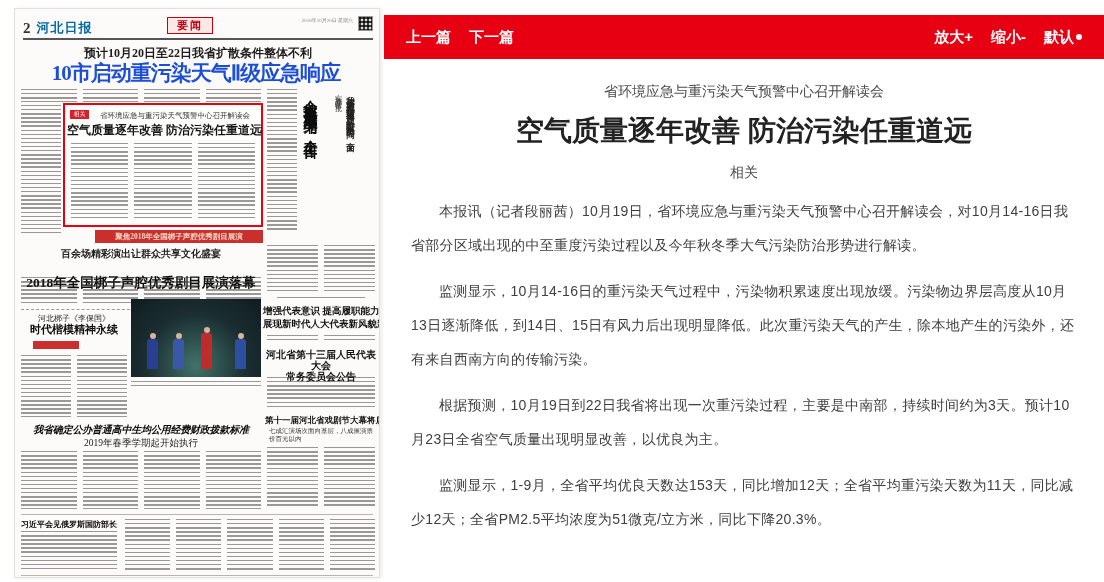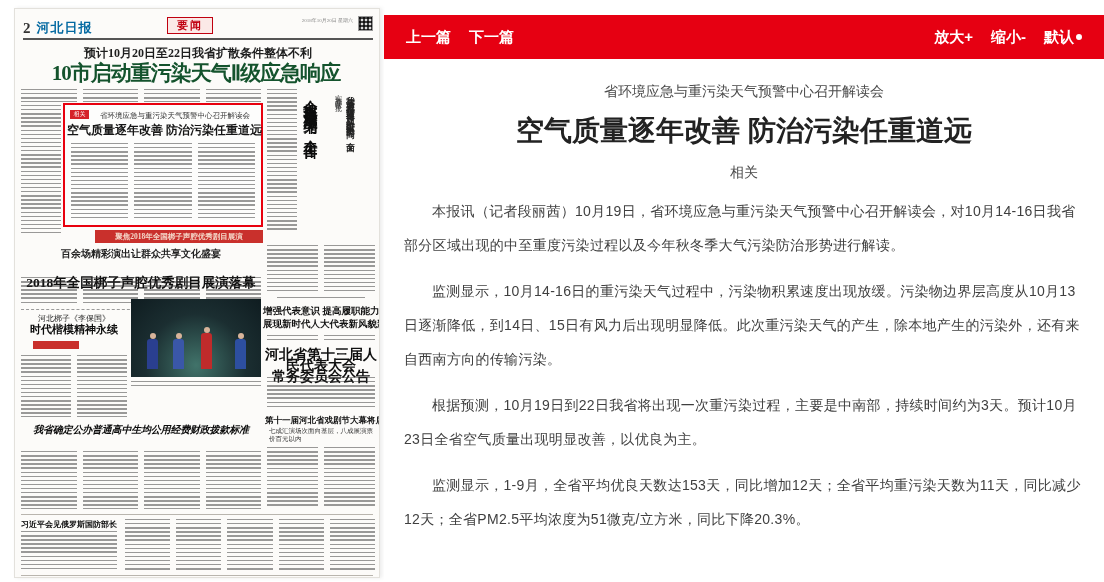--- a/index.html
+++ b/index.html
@@ -27,21 +27,21 @@
                 background:#fbe9e7; color:#c00010; font-weight:bold; font-size:11px;
                 line-height:15px; text-align:center; letter-spacing:2px; }
   .np-date { right:26px; top:9px; font-size:5px; color:#888; text-align:right; line-height:6px; width:90px;}
   .np-qr { right:6px; top:7px; width:15px; height:15px; border:1px solid #999;
            background:repeating-linear-gradient(90deg,#444 0 2px,#eee 2px 4px),
                       repeating-linear-gradient(#444 0 2px,#eee 2px 4px);
            background-blend-mode:multiply; }
   .np-rule { left:8px; top:29px; width:350px; height:2px; background:#555; }
 
   .a1-kicker { left:20px; top:36px; width:326px; font-size:12px; font-weight:bold; color:#1e1e1e; }
-  .a1-title  { left:5px; top:50px; width:352px; font-size:21px; font-weight:bold; color:#14532d;
+  .a1-title  { left:5px; top:50px; width:352px; font-size:21px; font-weight:bold; color:#1d4ed8;
                letter-spacing:-1px; white-space:nowrap; }
 
   .redbox { left:48px; top:94px; width:200px; height:124px; border:2px solid #e8000e;
             background:#fdfdfc; }
   .rb-label { position:absolute; left:5px; top:5px; width:19px; height:9px; background:#d5222a;
               color:#fff; font-size:6px; line-height:9px; text-align:center; }
   .rb-kicker { position:absolute; left:26px; top:6px; width:168px; font-size:7.5px;
                color:#333; text-align:center; white-space:nowrap; }
   .rb-title { position:absolute; left:2px; top:17px; width:192px; font-size:12px;
               font-weight:bold; color:#151515; text-align:center; white-space:nowrap; }
@@ -58,21 +58,21 @@
   .model-kicker { left:6px; top:304px; width:106px; font-size:8px; color:#222; }
   .model-title  { left:6px; top:313px; width:106px; font-size:11px; font-weight:bold; color:#0d0d0d; }
   .model-label  { left:18px; top:332px; width:46px; height:8px; background:#c9302c; }
 
   .photo { left:116px; top:290px; width:130px; height:78px;
            background:radial-gradient(ellipse at 50% 85%, #41736a 0%, #1b2e31 55%, #0f1c20 100%); }
   .fig { position:absolute; bottom:8px; width:11px; height:30px; border-radius:3px 3px 0 0; }
   .fig::before { content:""; position:absolute; top:-6px; left:2.5px; width:6px; height:6px;
                  border-radius:50%; background:#d8b49a; }
 
-  .congress-t { font-size:14px; font-weight:bold; color:#111; line-height:11px;text-align:center; }
+  .congress-t { font-size:10px; font-weight:bold; color:#111; line-height:11px;text-align:center; }
   .drama-title { font-size:8.5px; font-weight:bold; color:#111; white-space:nowrap; }
   .drama-sub { font-size:6.5px; color:#333; line-height:8px; }
   .reps-title { font-size:9.5px; font-weight:bold; color:#101010; line-height:13px; white-space:nowrap; }
 
   .edu-title { left:6px; top:414px; width:240px; font-size:10px; font-weight:bold; color:#0c0c0c;
                letter-spacing:-0.2px; white-space:nowrap;font-style:italic; }
   .edu-sub { left:6px; top:428px; width:240px; font-size:9.5px; color:#222; }
 
   .band-rule { left:6px; width:352px; height:1px; background:#b9b5ae; }
   .xi-title { left:6px; top:510px; width:102px; font-size:8px; font-weight:bold; color:#0c0c0c;
@@ -87,21 +87,21 @@
   .tb-link.r { margin-right:0; margin-left:18px; display:flex; align-items:center; }
   .reset-dot { display:inline-block; width:5px; height:5px; border:3px solid #fff;
                border-radius:50%; margin-left:2px; }
   .content { padding:0 15px; }
   .rd-kicker { margin-top:24px; text-align:center; font-size:14px; color:#4a4a4a; }
   .rd-title { margin-top:12px; text-align:center; font-size:28px; line-height:35px;
               font-weight:bold; color:#222; }
   .rd-sub { margin-top:16px; text-align:center; font-size:14px; color:#4a4a4a; }
   .rd-body { margin-top:10px; }
   .rd-body p { font-size:14px; line-height:34px; color:#3f3f3f; text-indent:2em;
-               margin:12px 5px; letter-spacing:0.3px; }
+               margin:12px 12px; letter-spacing:0.3px; }
 </style>
 </head>
 <body>
 
 <div class="stage">
 
   <div class="paper">
 
     <div class="abs np-head">
       <span class="np-pagenum">2</span>
@@ -183,20 +183,21 @@
     </div>
     <div class="abs fl" style="left:252px;top:368px;width:108px;height:32px;"></div>
     <div class="abs drama-title" style="left:250px;top:406px;width:112px;">第十一届河北省戏剧节大幕将启</div>
     <div class="abs drama-sub" style="left:254px;top:418px;width:104px;">七成汇演场次面向基层，八成展演票价百元以内</div>
     <div class="abs cols" style="left:252px;top:438px;width:108px;height:62px;">
       <div class="fl"></div>
         <div class="fl"></div>
     </div>
 
     <div class="abs edu-title ctr">我省确定公办普通高中生均公用经费财政拨款标准</div>
+    <div class="abs edu-sub ctr">2019年春季学期起开始执行</div>
     <div class="abs cols" style="left:6px;top:442px;width:240px;height:58px;">
       <div class="fl"></div>
         <div class="fl"></div>
         <div class="fl"></div>
         <div class="fl"></div>
     </div>
 
     <div class="abs band-rule" style="top:505px;"></div>
     <div class="abs xi-title">习近平会见俄罗斯国防部长</div>
     <div class="abs fl" style="left:6px;top:522px;width:96px;height:38px;"></div>

